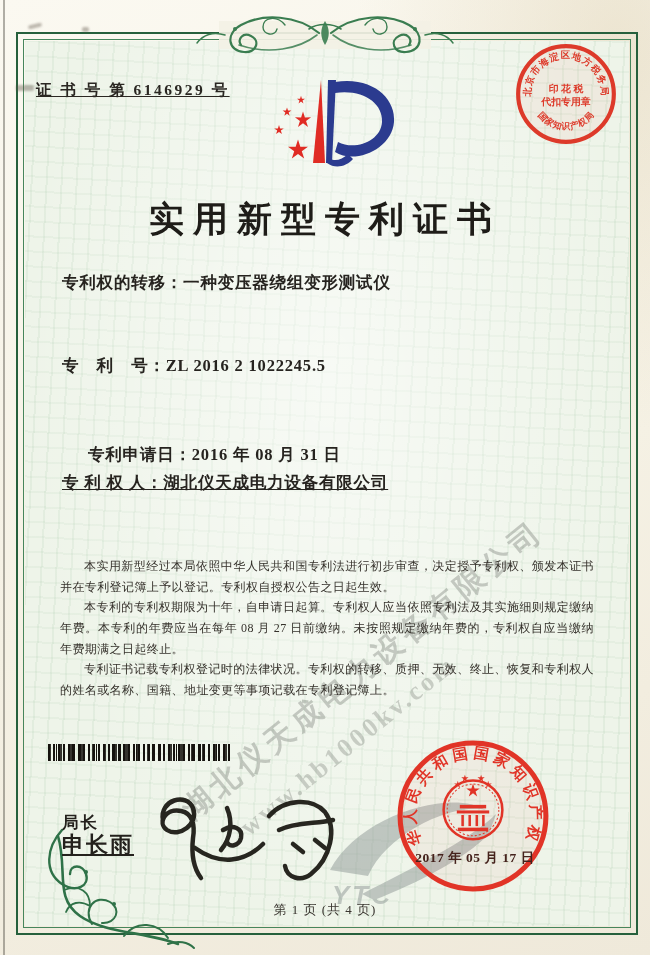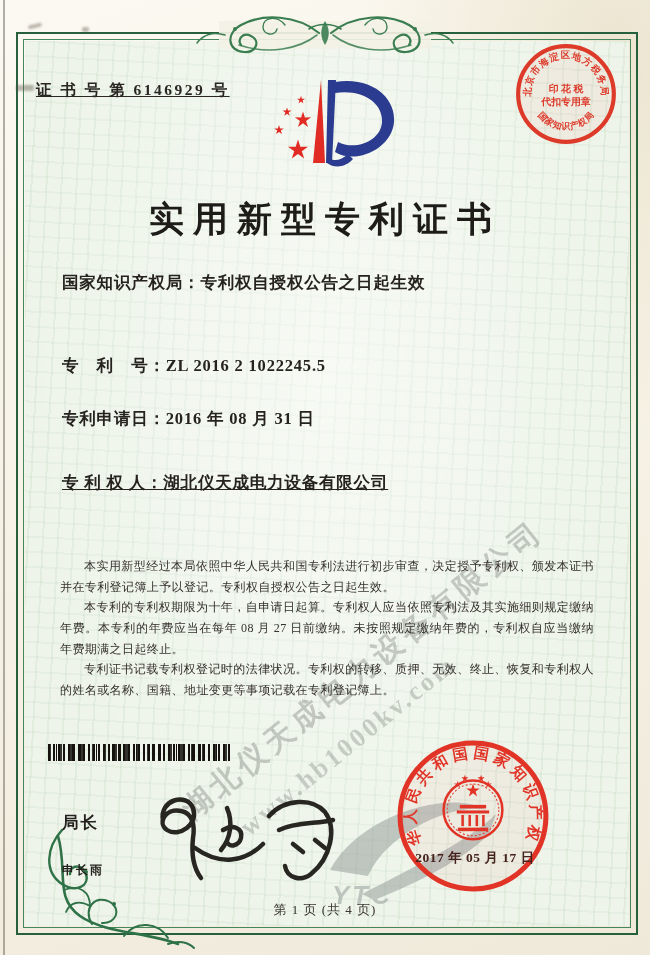--- a/index.html
+++ b/index.html
@@ -29,21 +29,21 @@
   .field-row { position:absolute; left:62px; white-space:nowrap; font-size:16.5px; font-weight:600; color:#26231f; letter-spacing:.8px; z-index:5; }
   .paragraphs { position:absolute; left:60px; top:556px; width:534px; z-index:5; }
   .paragraphs p { font-size:12px; line-height:1.72; text-align:justify; text-indent:2em; color:#35312b; letter-spacing:.4px; }
   .barcode { position:absolute; left:48px; top:744px; width:184px; height:17px; z-index:5;
     background-image:
       repeating-linear-gradient(90deg,#15120e 0 2px,transparent 2px 5px),
       repeating-linear-gradient(90deg,#15120e 0 1px,transparent 1px 8px),
       repeating-linear-gradient(90deg,rgba(21,18,14,.85) 0 3px,transparent 3px 11px);
   }
   .director-title { position:absolute; left:62px; top:812px; font-size:16.5px; font-weight:bold; color:#24211d; letter-spacing:2px; z-index:5; }
-  .director-name  { position:absolute; left:62px; top:862px; font-size:12px; font-weight:bold; color:#24211d; letter-spacing:2px; z-index:5; }
+  .director-name  { position:absolute; left:62px; top:830px; font-size:22px; font-weight:bold; color:#24211d; letter-spacing:2px; z-index:5;text-decoration:underline; }
   .footer { position:absolute; left:0; top:901px; width:100%; text-align:center; font-size:13px; color:#3a3630; letter-spacing:1px; z-index:5; }
   .wm-text { position:absolute; left:200px; top:788px; transform:rotate(-39deg); transform-origin:0 50%; z-index:2; pointer-events:none; }
   .wm-company { font-size:30px; letter-spacing:5px; color:rgba(125,131,123,.40); font-weight:bold; white-space:nowrap; }
   .wm-site { font-size:26px; letter-spacing:3px; color:rgba(125,131,123,.36); font-weight:bold; white-space:nowrap; margin:14px 0 0 34px; }
   .svg-abs { position:absolute; }
   .seal-date { position:absolute; left:400px; top:849px; width:150px; text-align:center; font-size:13.5px; font-weight:bold; color:#45221c; letter-spacing:.5px; z-index:8; }
 </style>
 </head>
 <body>
 
@@ -115,26 +115,26 @@
       <path d="M92,20 C130,14 153,37 151,60 C149,87 112,103 92,90 L95,80 C112,89 138,79 139,60 C140,41 120,27 92,31 Z"></path>
       <path d="M84,101 C92,107 103,105 110,97 L105,92 C99,98 91,100 86,96 Z"></path>
     </g>
   </svg>
 
   
   <div class="title">实用新型专利证书</div>
 
   
   <div class="field-row" style="top:272px;">
-    <span>国家知识产权局：</span><span>专利权自授权公告之日起生效</span>
+    <span>专利权的转移：</span><span>一种变压器绕组变形测试仪</span>
   </div>
   <div class="field-row" style="top:355px;">
     <span>专　利　号：</span><span>ZL 2016 2 1022245.5</span>
   </div>
-  <div class="field-row" style="top:408px;">
+  <div class="field-row" style="top:444px;margin-left:26px;">
     <span>专利申请日：</span><span>2016 年 08 月 31 日</span>
   </div>
   <div class="field-row" style="top:472px;text-decoration:underline;">
     <span>专 利 权 人：</span><span>湖北仪天成电力设备有限公司</span>
   </div>
 
   
   <div class="paragraphs">
     <p>本实用新型经过本局依照中华人民共和国专利法进行初步审查，决定授予专利权、颁发本证书并在专利登记簿上予以登记。专利权自授权公告之日起生效。</p>
     <p>本专利的专利权期限为十年，自申请日起算。专利权人应当依照专利法及其实施细则规定缴纳年费。本专利的年费应当在每年 08 月 27 日前缴纳。未按照规定缴纳年费的，专利权自应当缴纳年费期满之日起终止。</p>

